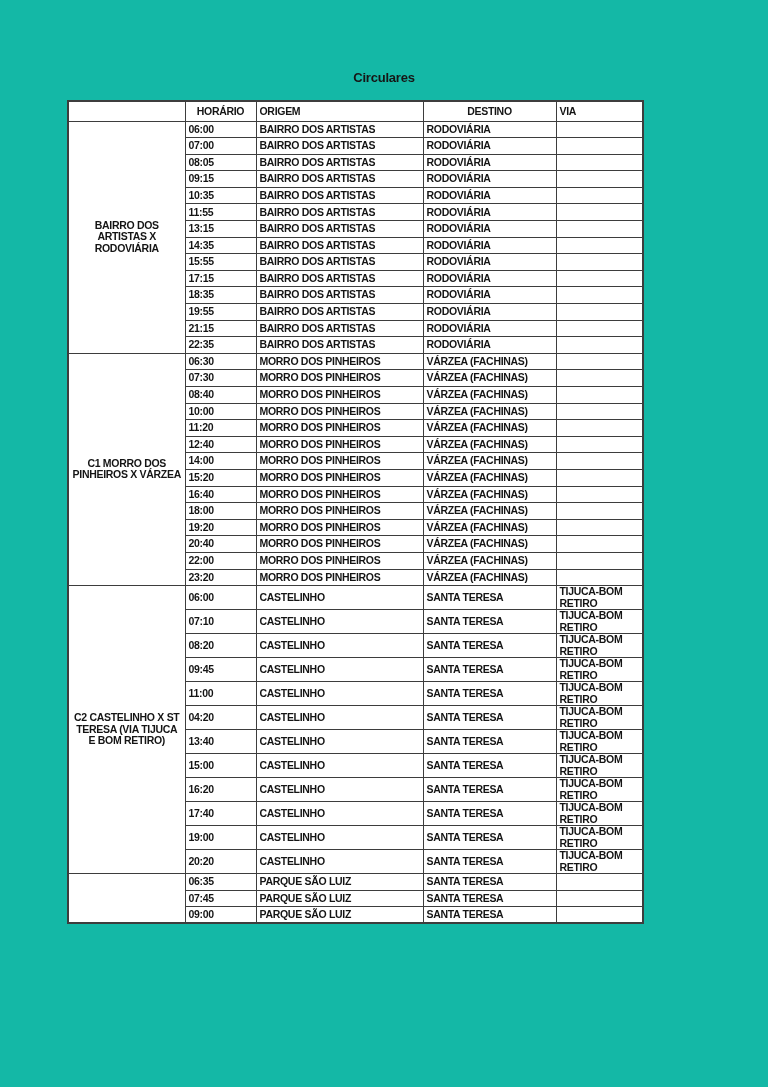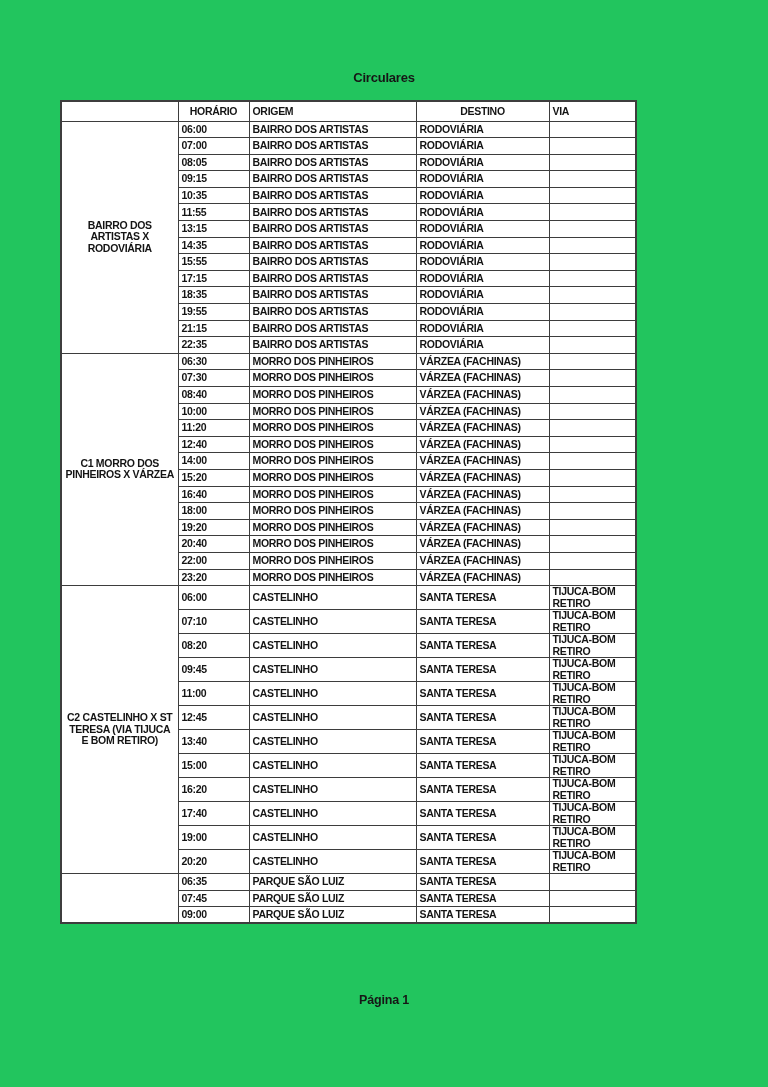--- a/index.html
+++ b/index.html
@@ -1,38 +1,38 @@
 <!DOCTYPE html>
 <html><head>
 <meta charset="utf-8">
 <style>
   * { box-sizing: border-box; }
   html, body { margin: 0; padding: 0; background: #ffffff; }
   .page {
     position: relative;
     width: 768px;
     height: 1087px;
-    background: #22c55e;
+    background: #14b8a6;
     font-family: "Liberation Sans", sans-serif;
     color: #161616;
     overflow: hidden;
   }
   .doc-title {
     position: absolute;
     top: 70px;
     left: 0;
     width: 100%;
     text-align: center;
     font-size: 13px;
     font-weight: bold;
     letter-spacing: -0.2px;
   }
   .table-wrap {
     position: absolute;
-    left: 60px;
+    left: 67px;
     top: 100px;
   }
   table.schedule {
     border-collapse: collapse;
     table-layout: fixed;
     width: 575px;
     border: 2px solid #3d3d3d;
   }
   table.schedule th, table.schedule td {
     border: 1px solid #3d3d3d;
@@ -298,21 +298,21 @@
             <td class="dest-cell">SANTA TERESA</td>
             <td class="via-cell">TIJUCA-BOM RETIRO</td>
           </tr>
           <tr class="row-tall">
             <td class="time-cell">11:00</td>
             <td class="origin-cell">CASTELINHO</td>
             <td class="dest-cell">SANTA TERESA</td>
             <td class="via-cell">TIJUCA-BOM RETIRO</td>
           </tr>
           <tr class="row-tall">
-            <td class="time-cell">12:45</td>
+            <td class="time-cell">04:20</td>
             <td class="origin-cell">CASTELINHO</td>
             <td class="dest-cell">SANTA TERESA</td>
             <td class="via-cell">TIJUCA-BOM RETIRO</td>
           </tr>
           <tr class="row-tall">
             <td class="time-cell">13:40</td>
             <td class="origin-cell">CASTELINHO</td>
             <td class="dest-cell">SANTA TERESA</td>
             <td class="via-cell">TIJUCA-BOM RETIRO</td>
           </tr>
@@ -362,14 +362,13 @@
           <tr class="row-n">
             <td class="time-cell">09:00</td>
             <td class="origin-cell">PARQUE SÃO LUIZ</td>
             <td class="dest-cell">SANTA TERESA</td>
             <td class="via-cell"></td>
           </tr>
         </tbody>
     </table>
   </div>
 
-  <div class="doc-footer">Página 1</div>
 </div>
 
 </body></html>

